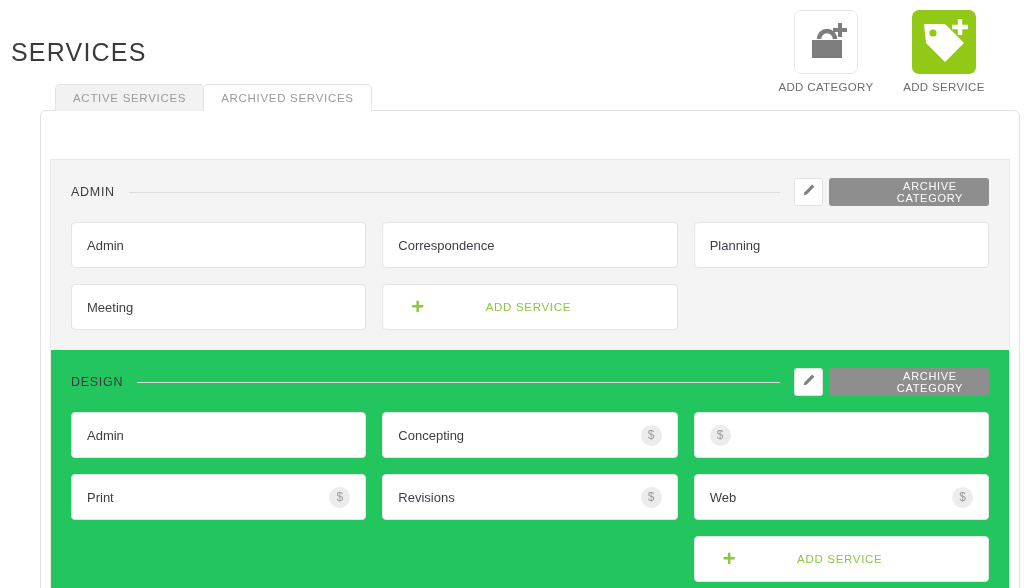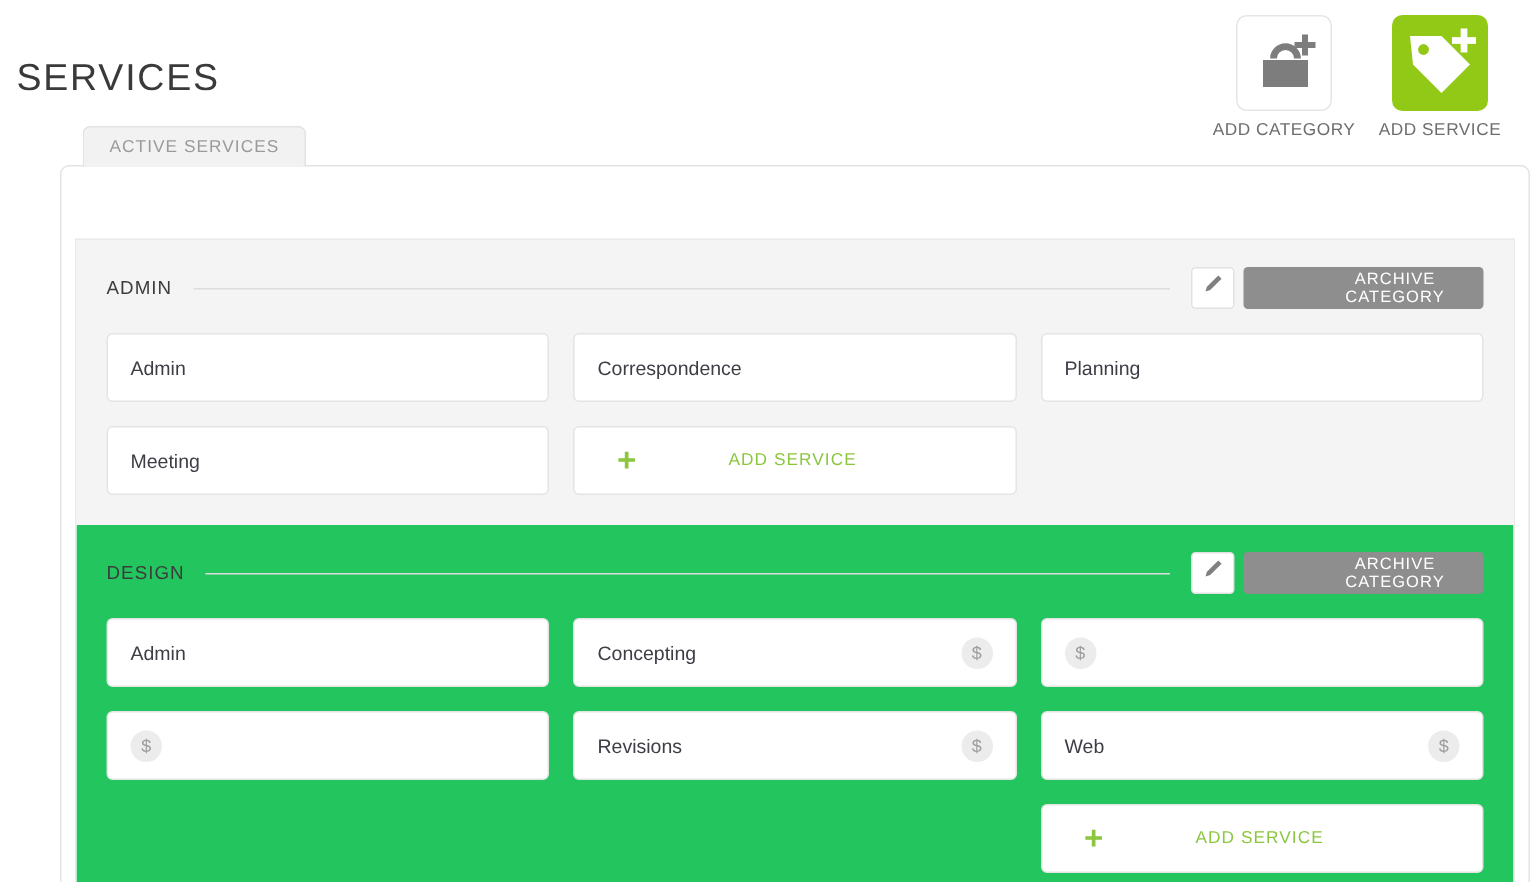--- a/index.html
+++ b/index.html
@@ -30,24 +30,24 @@
     left: 11px;
     top: 38px;
     font-size: 25px;
     letter-spacing: 1.2px;
     color: #3a3a3a;
     font-weight: 400;
   }
 
   .header-actions {
     position: absolute;
-    right: 18px;
+    right: 34px;
     top: 10px;
     display: flex;
-    gap: 12px;
+    gap: 26px;
     align-items: flex-start;
   }
 
   .header-action {
     width: 92px;
     display: flex;
     flex-direction: column;
     align-items: center;
     cursor: pointer;
   }
@@ -302,20 +302,23 @@
 
     </div>
   </div>
 
   <div class="panel">
 
     <div class="tabs">
       <div class="tab">
         <span>ACTIVE SERVICES</span>
       </div>
+      <div class="tab active">
+        <span>ARCHIVED SERVICES</span>
+      </div>
     </div>
 
     <div class="panel-inner">
 
       <div class="category shaded">
         <div class="category-head">
           <div class="category-name">ADMIN</div>
           <div class="category-rule"></div>
           <div class="edit-btn">
             <span>
@@ -366,20 +369,21 @@
             <span class="service-name">Admin</span>
           </div>
           <div class="service-card">
             <span class="service-name">Concepting</span>
             <span class="money-badge">$</span>
           </div>
           <div class="service-card">
             <span class="money-badge">$</span>
           </div>
           <div class="service-card">
+            <span class="service-name">Print</span>
             <span class="money-badge">$</span>
           </div>
           <div class="service-card">
             <span class="service-name">Revisions</span>
             <span class="money-badge">$</span>
           </div>
           <div class="service-card">
             <span class="service-name">Web</span>
             <span class="money-badge">$</span>
           </div>

